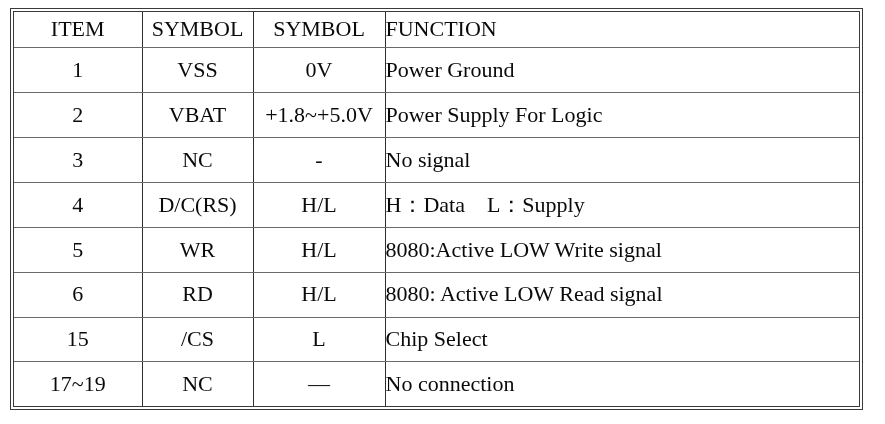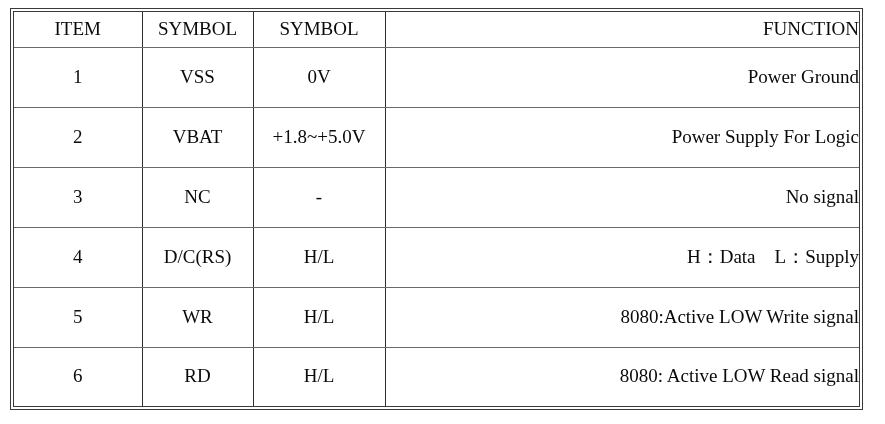--- a/index.html
+++ b/index.html
@@ -27,37 +27,37 @@
     background: #ffffff;
   }
   table.pin-table {
     width: 100%;
     height: 100%;
     border-collapse: collapse;
     table-layout: fixed;
   }
   .pin-table th,
   .pin-table td {
-    font-size: 19px;
+    font-size: 22px;
     font-weight: normal;
     line-height: 1.1;
     padding: 0;
     vertical-align: middle;
     white-space: pre-wrap;
     overflow: hidden;
     border-right: 1.5px solid #2e2e2e;
     border-bottom: 1.5px solid #6a6a6a;
   }
   .pin-table th { height: 35px; }
   .pin-table th:last-child,
   .pin-table td:last-child { border-right: none; }
   .pin-table tr:last-child td { border-bottom: none; }
   .col-item, .col-symbol, .col-level { text-align: center; }
   .col-function {
-    text-align: right;
+    text-align: left;
     padding-left: 12px;
     padding-right: 6px;
   }
 </style>
 </head>
 <body>
 
 <div class="page">
   <div class="table-wrap">
     <table class="pin-table">
@@ -105,16 +105,28 @@
             <td class="col-symbol">WR</td>
             <td class="col-level">H/L</td>
             <td class="col-function">8080:Active LOW Write signal</td>
           </tr>
           <tr>
             <td class="col-item">6</td>
             <td class="col-symbol">RD</td>
             <td class="col-level">H/L</td>
             <td class="col-function">8080: Active LOW Read signal</td>
           </tr>
+          <tr>
+            <td class="col-item">15</td>
+            <td class="col-symbol">/CS</td>
+            <td class="col-level">L</td>
+            <td class="col-function">Chip Select</td>
+          </tr>
+          <tr>
+            <td class="col-item">17~19</td>
+            <td class="col-symbol">NC</td>
+            <td class="col-level">—</td>
+            <td class="col-function">No connection</td>
+          </tr>
         </tbody>
     </table>
   </div>
 </div>
 
 </body></html>

